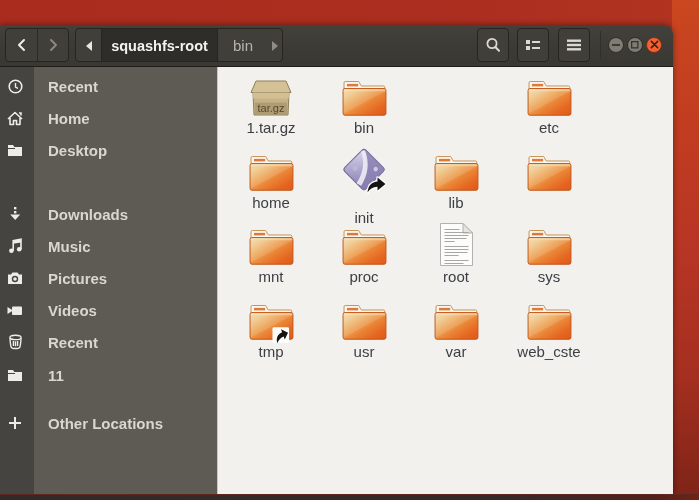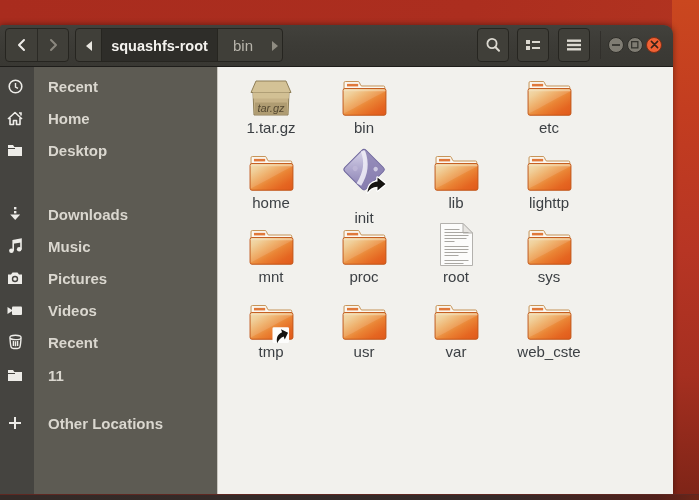--- a/index.html
+++ b/index.html
@@ -36,21 +36,21 @@
   .sidebar { position:absolute; left:0; top:0; width:218px; height:428px; background:#5d5b53;
     border-right:1px solid #c9c6bf; }
   .iconstrip { position:absolute; left:0; top:0; width:34px; height:428px; background:#454440; }
   .srow { position:absolute; left:0; width:218px; height:24px;font-weight:bold; }
   .srow .sicon { position:absolute; left:6px; top:50%; transform:translateY(-50%); width:18px; height:18px;
      display:flex; align-items:center; justify-content:center;}
   .srow .slabel { position:absolute; left:48px; top:50%; transform:translateY(-50%);
      color:#dad7cf; font-size:15px; white-space:nowrap; }
   .content { position:absolute; left:219px; top:0; width:454px; height:428px; }
   .cell { position:absolute; width:94px; text-align:center; }
-  .cell .ic { display:flex; justify-content:center;font-style:italic; } .cell .ic svg { overflow:visible; }
+  .cell .ic { display:flex; justify-content:center; } .cell .ic svg { overflow:visible; }
   .cell .lab { margin-top:2px; font-size:15px; color:#3c4044; }
   .bottombar { position:absolute; left:0; top:494px; width:699px; height:6px;
     background:linear-gradient(90deg,#332a27 0%,#352a29 72%,#51201a 94%,#6e2517 100%); border-top:1px solid #5e2721; z-index:10; }
 </style>
 </head>
 <body>
 <div class="rightstrip"></div>
 
 <svg width="0" height="0" style="position:absolute">
 <defs>
@@ -330,21 +330,20 @@
             </svg>
           </div>
           <div class="lab">lib</div>
         </div>
       <div class="cell" style="left:283px; top:87px">
           <div class="ic">
             <svg width="47" height="38" viewBox="0 0 47 39">
               <use href="#folder"></use>
             </svg>
           </div>
-          <div class="lab">lighttp</div>
         </div>
 
       <div class="cell" style="left:5px; top:161px">
           <div class="ic">
             <svg width="47" height="38" viewBox="0 0 47 39">
               <use href="#folder"></use>
             </svg>
           </div>
           <div class="lab">mnt</div>
         </div>

